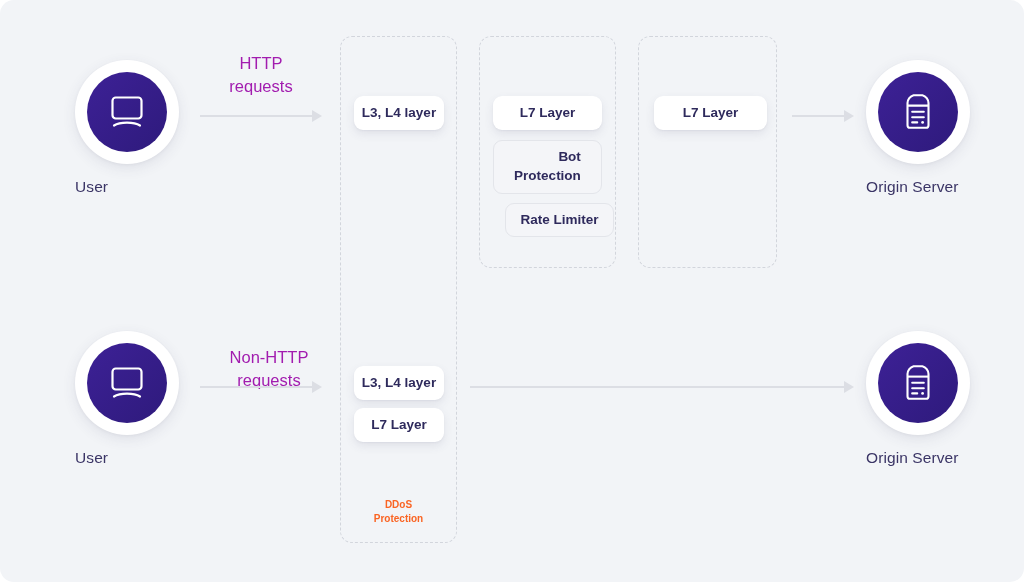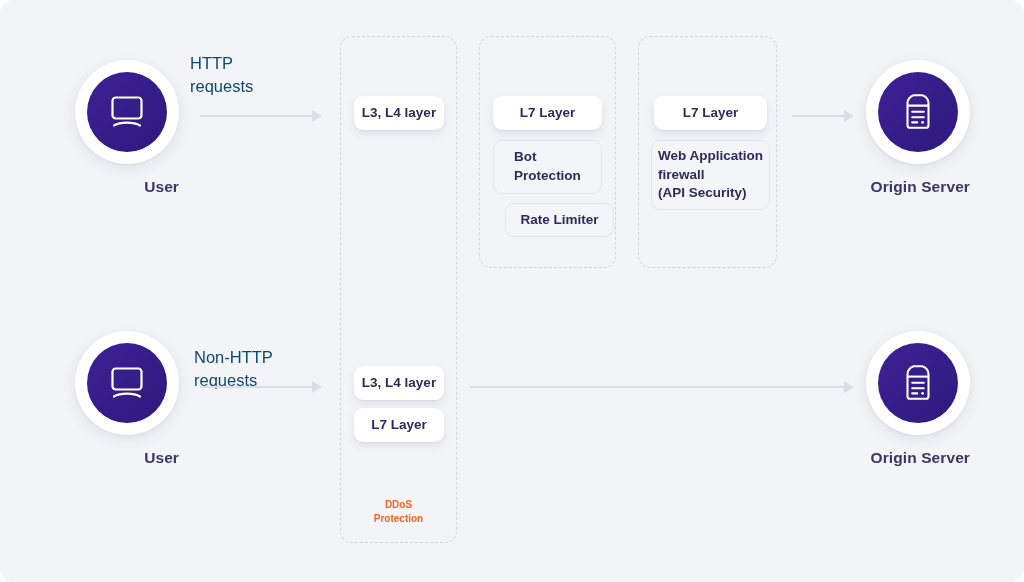--- a/index.html
+++ b/index.html
@@ -14,22 +14,21 @@
     background: #f2f4f7;
     border-radius: 14px;
     overflow: hidden;
     font-family: "Liberation Sans", sans-serif;
   }
 
   
   .node {
     position: absolute;
     width: 104px;
-    text-align: right;
-    font-weight: bold;
+    text-align: left;
   }
   .node-ring {
     position: relative;
     width: 104px;
     height: 104px;
     border-radius: 50%;
     background: #ffffff;
     box-shadow: 0 4px 14px rgba(60,60,100,0.10), 0 1px 3px rgba(60,60,100,0.06);
     display: flex;
     align-items: center;
@@ -70,43 +69,43 @@
     height: 0;
     border-top: 6px solid transparent;
     border-bottom: 6px solid transparent;
     border-left: 10px solid #dcdee4;
     flex: 0 0 auto;
   }
 
   
   .flow-label {
     position: absolute;
-    text-align: left;
+    text-align: center;
     font-size: 16.5px;
     line-height: 1.42;
-    color: #0c4a6e;
+    color: #a21caf;
     white-space: pre-line;
   }
 
   
   .dashed-box {
     position: absolute;
     border: 1.5px dashed #d2d5dc;
     border-radius: 12px;
     box-sizing: border-box;
   }
 
   
   .pill {
     position: absolute;
     box-sizing: border-box;
     display: flex;
     align-items: center;
     justify-content: center;
-    text-align: left;
+    text-align: right;
     border-radius: 9px;
     font-size: 13.5px;
     font-weight: bold;
     line-height: 1.38;
     color: #2e2a5c;
     white-space: pre-line;
   }
   .pill.solid {
     background: #ffffff;
     box-shadow: 0 4px 10px rgba(70,70,110,0.10), 0 1px 2px rgba(70,70,110,0.06);
@@ -190,23 +189,20 @@
 
   <div class="pill outline" style="left:493px; top:140px; width:109px; height:54px;">Bot
 Protection</div>
 
   <div class="pill outline" style="left:493px; top:203px; width:109px; height:34px;margin-left:12px;">Rate Limiter</div>
 
   <div class="dashed-box" style="left:638px; top:36px; width:139px; height:232px;"></div>
 
   <div class="pill solid" style="left:654px; top:96px; width:113px; height:34px;">L7 Layer</div>
 
-  <div class="pill outline" style="left:651px; top:140px; width:119px; height:70px;">Web Application
-firewall
-(API Security)</div>
 
   <div class="node" style="left:75px; top:331px;">
     <div class="node-ring">
       <div class="node-disc">
         <svg width="40" height="34" viewBox="0 0 40 34">
           <rect x="5.5" y="2.5" width="29" height="21" rx="3.2" fill="none" stroke="#ffffff" stroke-width="2.2"></rect>
           <path d="M7 30.5 C13 26.6, 27 26.6, 33 30.5" fill="none" stroke="#ffffff" stroke-width="2.2" stroke-linecap="round"></path>
         </svg>
       </div>
     </div>

